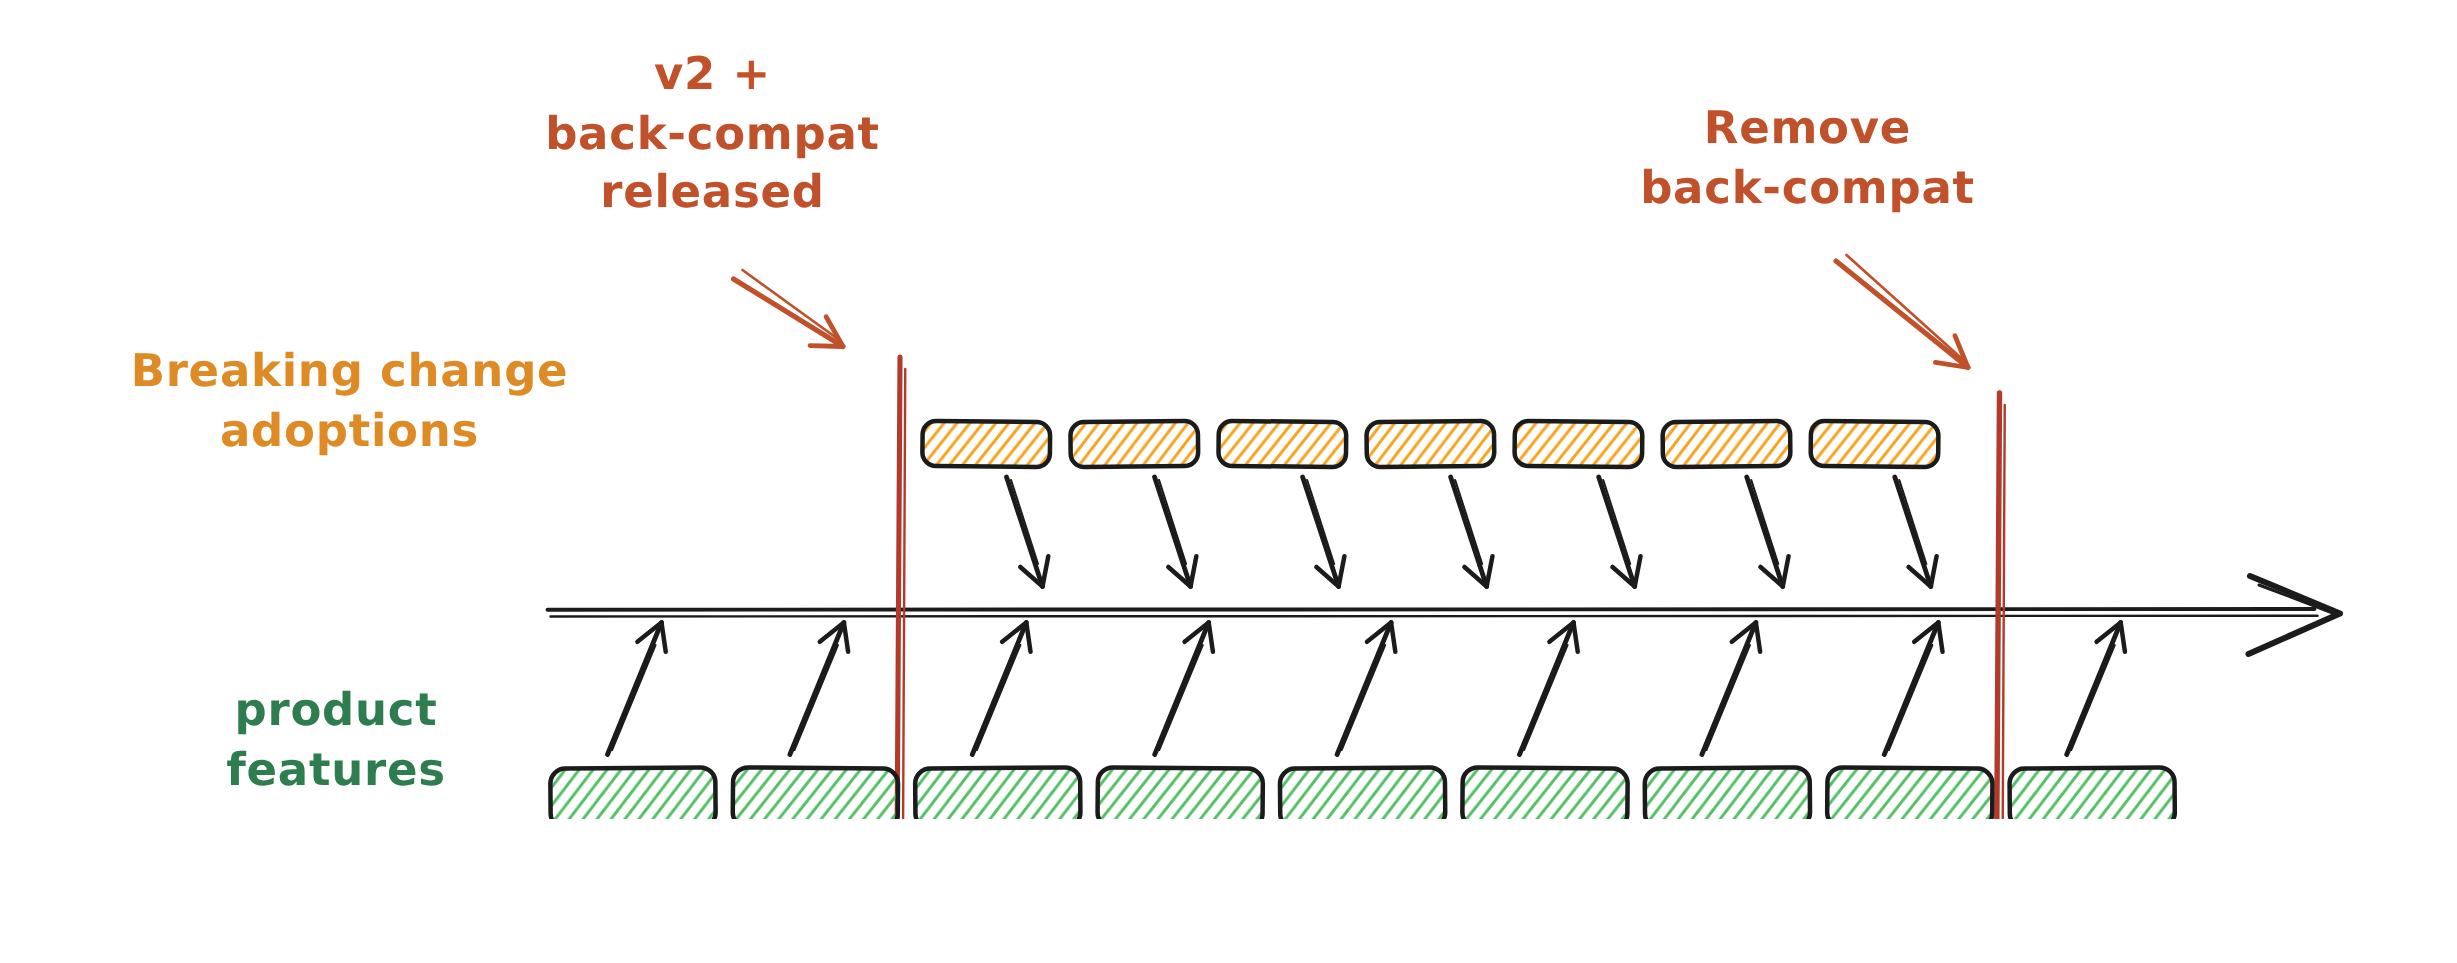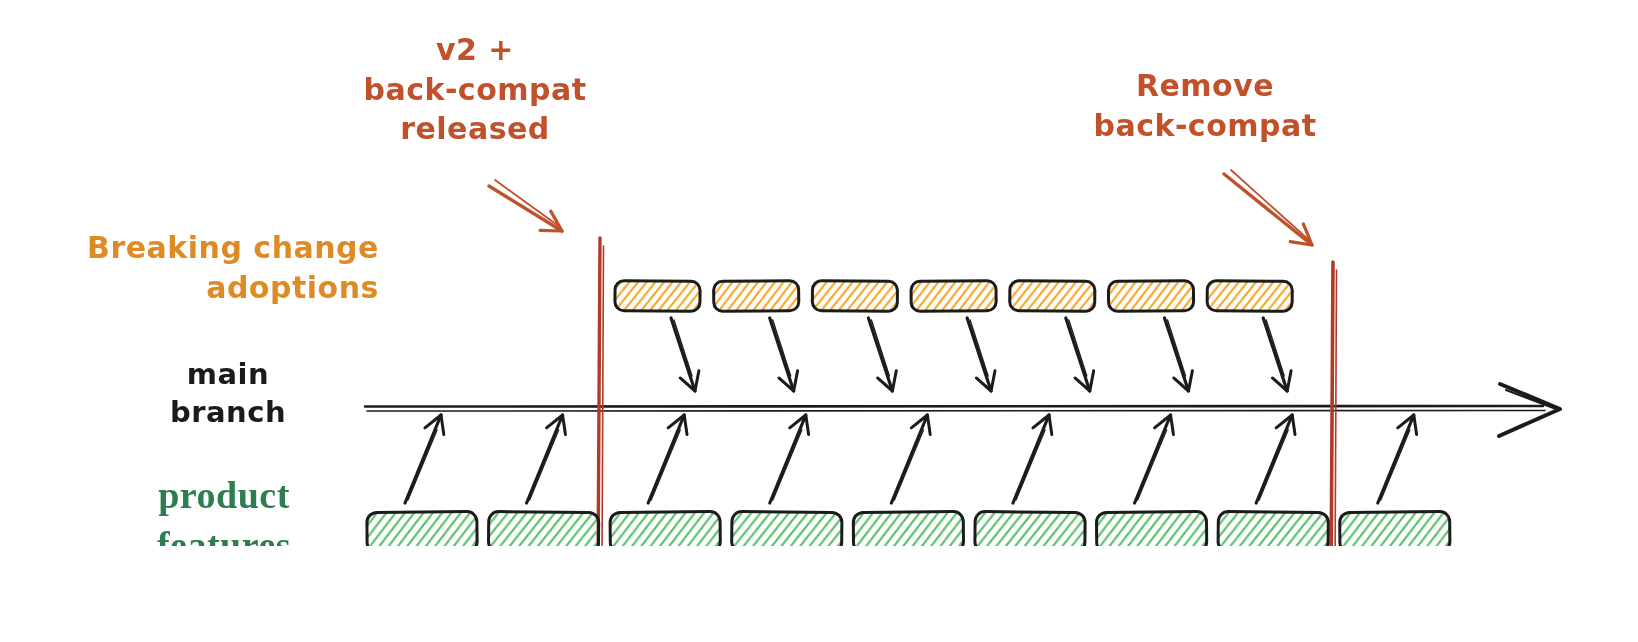--- a/index.html
+++ b/index.html
@@ -33,23 +33,23 @@
     transform: translateX(-50%);
     text-align: center;
     white-space: pre-line;
     font-weight: bold;
     line-height: 1.32;
     letter-spacing: 0.5px;
     user-select: none;
   }
   .lbl-release   { left: 475px;  top: 30px;  font-size: 30px; color: var(--annotation-red); }
   .lbl-remove    { left: 1205px; top: 66px;  font-size: 30px; color: var(--annotation-red); text-align: center; }
-  .lbl-adoptions { left: 233px;  top: 228px; font-size: 30px; color: var(--adoption-orange); text-align: right; }
+  .lbl-adoptions { left: 233px;  top: 228px; font-size: 30px; color: var(--adoption-orange); }
   .lbl-main      { left: 228px;  top: 355px; font-size: 29px; color: var(--ink-black); }
-  .lbl-features  { left: 224px;  top: 470px; font-size: 38px; color: var(--feature-green); font-family: Liberation Serif, serif; }
+  .lbl-features  { left: 224px;  top: 454px; font-size: 30px; color: var(--feature-green); }
 
   .stroke-ink    { stroke: var(--ink-black); fill: none; stroke-linecap: round; stroke-linejoin: round; }
   .stroke-red    { stroke: var(--line-red);  fill: none; stroke-linecap: round; }
   .stroke-ann    { stroke: var(--annotation-red); fill: none; stroke-linecap: round; stroke-linejoin: round; }
   .hatch-green-line  { stroke: var(--feature-hatch); stroke-width: 2.3; }
   .hatch-orange-line { stroke: var(--adoption-hatch); stroke-width: 2.3; }
   .box-outline   { stroke: var(--ink-black); stroke-width: 3; fill-opacity: 1; }
 </style>
 </head>
 <body>
@@ -155,18 +155,16 @@
       </g>
   </svg>
 
   <div class="hand-label lbl-release">v2 +
 back-compat
 released</div>
   <div class="hand-label lbl-remove">Remove
 back-compat</div>
   <div class="hand-label lbl-adoptions">Breaking change
 adoptions</div>
-  <div class="hand-label lbl-main">main
-branch</div>
   <div class="hand-label lbl-features">product
 features</div>
 
 </div>
 
 </body></html>

